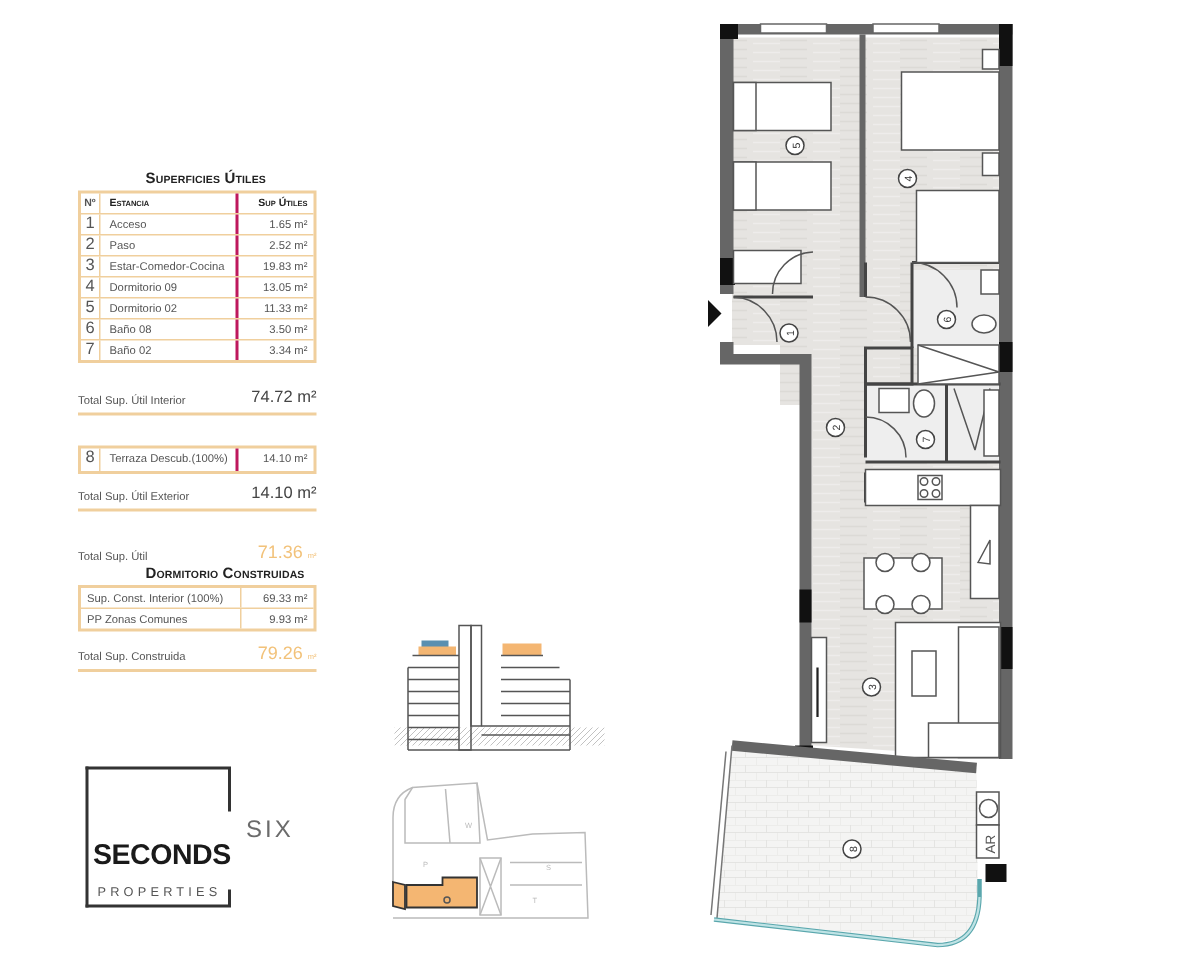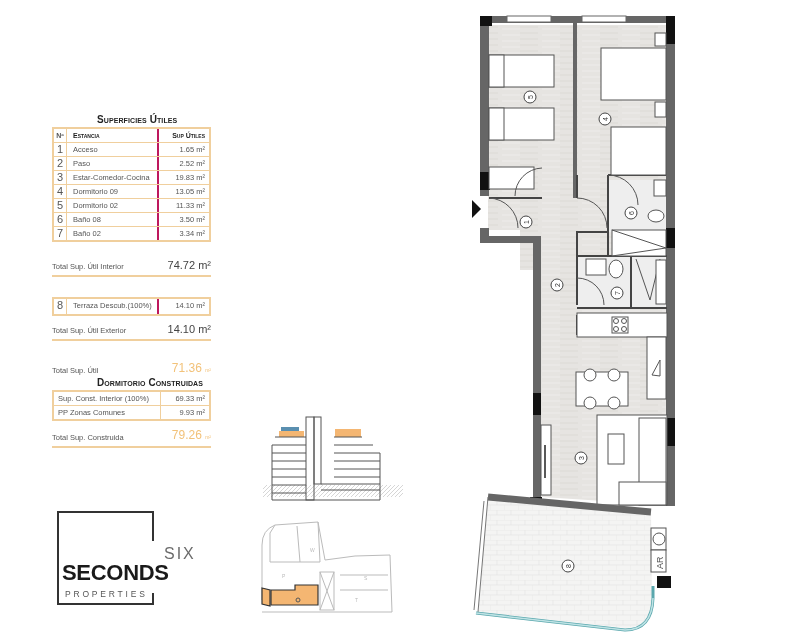--- a/index.html
+++ b/index.html
@@ -26,21 +26,21 @@
   .tbl2 .row { display:flex; height:13px; border-top:1px solid #f0cf9d; font-size:7.5px; color:#555; align-items:center; }
   .tbl2 .row:first-child { border-top:none; }
   .tbl2 .name { flex:1; padding-left:4px; border-right:1px solid #f0cf9d; line-height:13px; height:100%; white-space:nowrap; }
   .tbl2 .val { width:44px; text-align:right; padding-right:4px; line-height:13px; }
 
   
   .logo-box { position:absolute; left:57px; top:511px; width:95px; height:94px; border-left:2px solid #333; border-top:2px solid #333; border-bottom:2px solid #333; box-sizing:border-box; }
   .logo-box::after { content:""; position:absolute; right:-2px; top:-2px; width:2px; height:30px; background:#333; }
   .logo-box::before { content:""; position:absolute; right:-2px; bottom:-2px; width:2px; height:12px; background:#333; }
   .logo-six { position:absolute; left:121px; top:545px; font-size:16px; color:#6b6b6b; letter-spacing:2px; font-family:"Liberation Sans", sans-serif;margin-left:43px; }
-  .logo-seconds { position:absolute; left:62px; top:560px; font-size:22px; font-weight:bold; color:#1a1a1a; letter-spacing:-0.3px; }
+  .logo-seconds { position:absolute; left:62px; top:560px; font-size:19px; font-weight:bold; color:#1a1a1a; letter-spacing:-0.3px; }
   .logo-props { position:absolute; left:65px; top:589px; font-size:8.5px; color:#555; letter-spacing:2.8px; }
 
   
   .plan { position:absolute; left:0; top:0; width:800px; height:640px; }
 </style>
 </head>
 <body>
 
 <div class="sec-title" style="top:114px;">Superficies Útiles</div>
 

